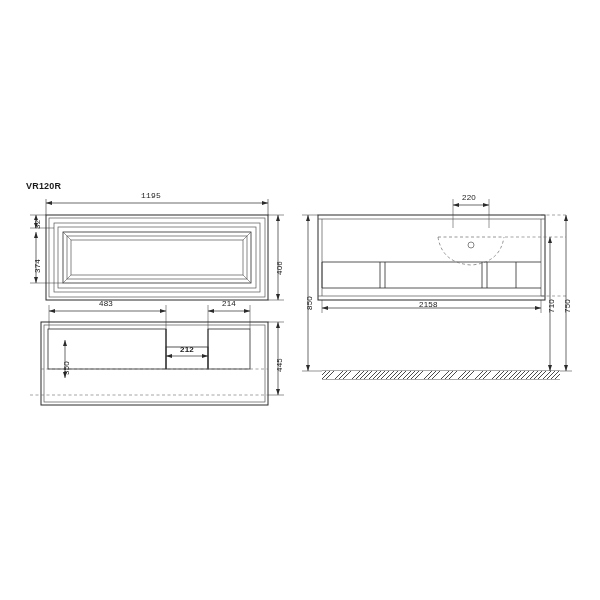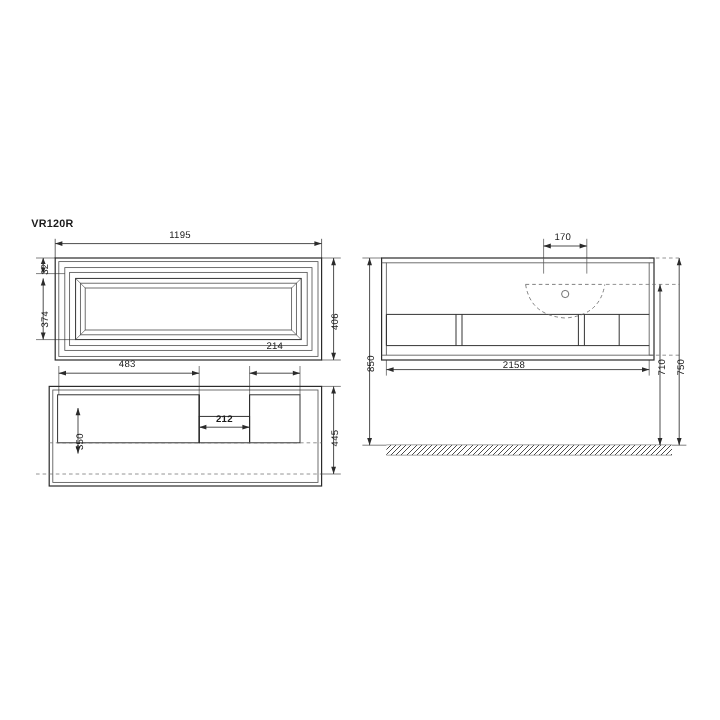--- a/index.html
+++ b/index.html
@@ -71,21 +71,21 @@
     <polygon points="36,283 34,277 38,277" fill="#2b2b2b"></polygon>
     <line x1="30" y1="283" x2="63" y2="283" stroke="#2b2b2b" stroke-width="0.5"></line>
 
     <line x1="278" y1="215" x2="278" y2="300" stroke="#2b2b2b" stroke-width="0.7"></line>
     <polygon points="278,215 276,221 280,221" fill="#2b2b2b"></polygon>
     <polygon points="278,300 276,294 280,294" fill="#2b2b2b"></polygon>
     <line x1="268" y1="215" x2="284" y2="215" stroke="#2b2b2b" stroke-width="0.5"></line>
     <line x1="268" y1="300" x2="284" y2="300" stroke="#2b2b2b" stroke-width="0.5"></line>
   </svg>
 
-  <div class="lbl" style="left:141px;top:191px;">1195</div>
+  <div class="lbl" style="left:141px;top:191px;font-family:Liberation Mono, monospace;">1195</div>
   <div class="lbl vert" style="left:33px;top:229px;">32</div>
   <div class="lbl vert" style="left:33px;top:273px;">374</div>
   <div class="lbl vert" style="left:275px;top:275px;">406</div>
 
   <svg width="600" height="600">
 
     <rect x="41" y="322" width="227" height="83" fill="none" stroke="#2b2b2b" stroke-width="1"></rect>
     <rect x="44" y="325" width="221" height="77" fill="none" stroke="#555" stroke-width="0.7"></rect>
 
     <rect x="48" y="329" width="118" height="40" fill="none" stroke="#2b2b2b" stroke-width="0.8"></rect>
@@ -121,21 +121,21 @@
     <polygon points="65,378 63,372 67,372" fill="#2b2b2b"></polygon>
 
     <line x1="278" y1="322" x2="278" y2="395" stroke="#2b2b2b" stroke-width="0.7"></line>
     <polygon points="278,322 276,328 280,328" fill="#2b2b2b"></polygon>
     <polygon points="278,395 276,389 280,389" fill="#2b2b2b"></polygon>
     <line x1="268" y1="322" x2="284" y2="322" stroke="#2b2b2b" stroke-width="0.5"></line>
     <line x1="268" y1="395" x2="284" y2="395" stroke="#2b2b2b" stroke-width="0.5"></line>
   </svg>
 
   <div class="lbl" style="left:99px;top:299px;">483</div>
-  <div class="lbl" style="left:222px;top:284px;">214</div>
+  <div class="lbl" style="left:222px;top:299px;">214</div>
   <div class="lbl" style="left:180px;top:345px;font-weight:bold;">212</div>
   <div class="lbl vert" style="left:62px;top:375px;">350</div>
   <div class="lbl vert" style="left:275px;top:372px;">445</div>
 
   <svg width="600" height="600">
 
     <rect x="318" y="215" width="227" height="85" fill="none" stroke="#2b2b2b" stroke-width="1"></rect>
     <line x1="318" y1="219" x2="545" y2="219" stroke="#555" stroke-width="0.7"></line>
     <line x1="322" y1="219" x2="322" y2="296" stroke="#555" stroke-width="0.7"></line>
     <line x1="541" y1="219" x2="541" y2="296" stroke="#555" stroke-width="0.7"></line>
@@ -189,19 +189,19 @@
     <polygon points="550,371 548,365 552,365" fill="#2b2b2b"></polygon>
 
     <line x1="566" y1="215" x2="566" y2="371" stroke="#2b2b2b" stroke-width="0.7"></line>
     <polygon points="566,215 564,221 568,221" fill="#2b2b2b"></polygon>
     <polygon points="566,371 564,365 568,365" fill="#2b2b2b"></polygon>
     <line x1="560" y1="371" x2="572" y2="371" stroke="#2b2b2b" stroke-width="0.5"></line>
   </svg>
 
   <div class="hatch" style="left:322px;top:371px;width:238px;height:8px;border:0;"></div>
 
-  <div class="lbl" style="left:462px;top:193px;">170</div>
+  <div class="lbl" style="left:462px;top:193px;">220</div>
   <div class="lbl" style="left:419px;top:300px;">2158</div>
   <div class="lbl vert" style="left:305px;top:310px;">850</div>
   <div class="lbl vert" style="left:547px;top:313px;">710</div>
   <div class="lbl vert" style="left:563px;top:313px;">750</div>
 
 </div>
 
 </body></html>

